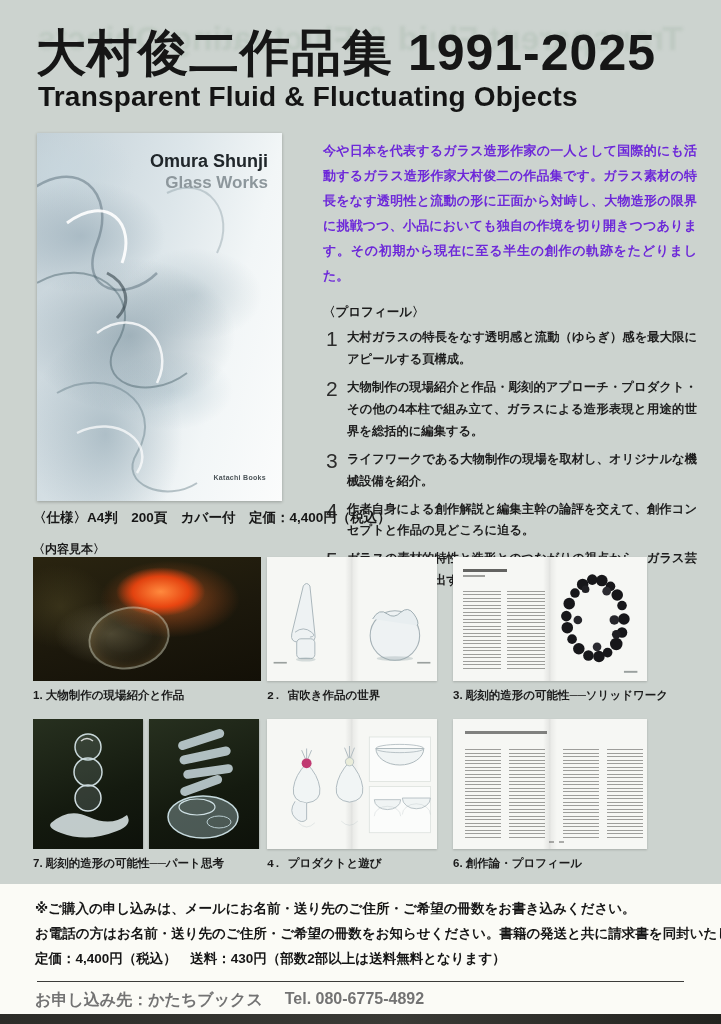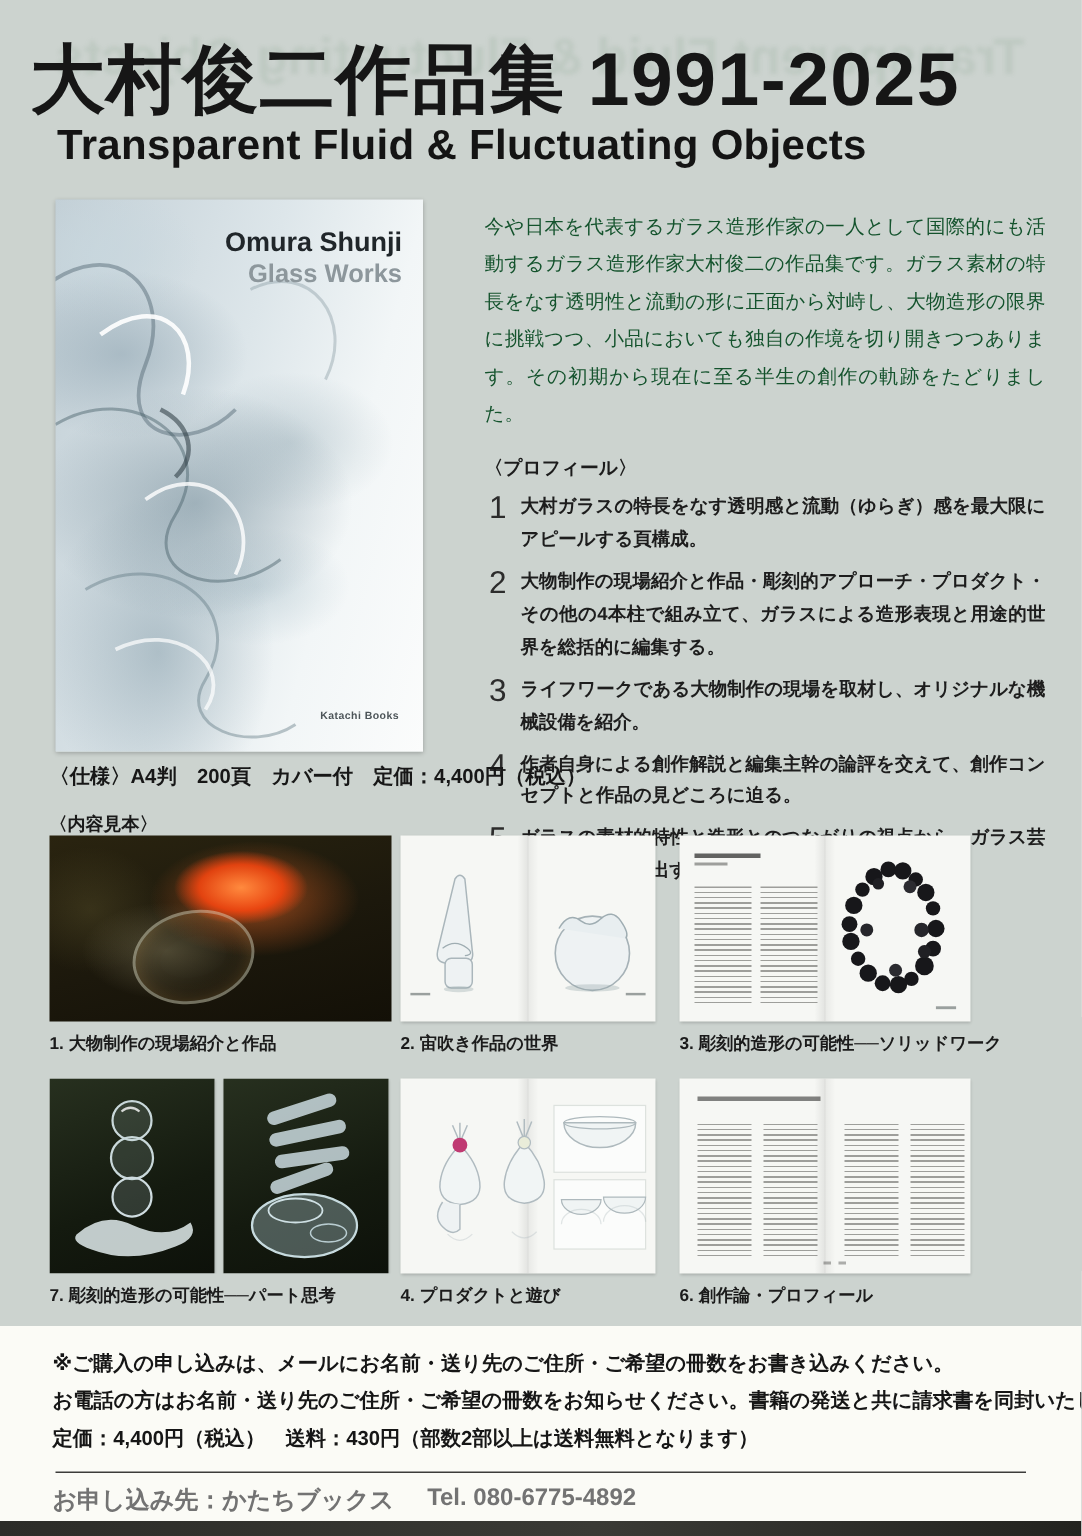--- a/index.html
+++ b/index.html
@@ -5,21 +5,21 @@
   * { margin:0; padding:0; box-sizing:border-box; }
   html,body { width:721px; height:1024px; }
   body { font-family:"Liberation Sans","DejaVu Sans",sans-serif; background:#e8e8e4; }
   .page { position:relative; width:721px; height:1024px; background:#ccd3cf; overflow:hidden; }
 
   
   .ghost { position:absolute; top:14px; left:30px; width:660px; text-align:center;
     font-weight:800; font-size:34px; line-height:1.45; color:rgba(100,140,110,.13);
     transform:scaleX(-1); filter:blur(1.5px); pointer-events:none; }
 
-  .title { position:absolute; top:20px; left:20px; width:660px;
+  .title { position:absolute; top:20px; left:36px; width:660px;
     font-size:50px; font-weight:900; letter-spacing:1px; color:#161616; white-space:nowrap; }
   .subtitle { position:absolute; top:81px; left:38px; width:640px;
     font-size:28px; font-weight:800; letter-spacing:.2px; color:#141414; white-space:nowrap; }
 
   
   .cover { position:absolute; top:133px; left:37px; width:245px; height:368px;
     background:
       radial-gradient(ellipse 120px 80px at 18% 28%, rgba(140,162,175,.55), transparent 70%),
       radial-gradient(ellipse 150px 110px at 38% 55%, rgba(100,126,140,.50), transparent 70%),
       radial-gradient(ellipse 110px 150px at 28% 82%, rgba(118,144,158,.45), transparent 70%),
@@ -28,37 +28,37 @@
       radial-gradient(ellipse 90px 60px at 12% 10%, rgba(200,215,222,.8), transparent 75%),
       linear-gradient(105deg,#c2cfd6 0%,#dde6ea 45%,#f2f6f7 72%,#fbfcfc 100%);
     box-shadow:0 1px 3px rgba(0,0,0,.25); }
   .cover svg { position:absolute; inset:0; width:100%; height:100%; }
   .cover-author { position:absolute; top:18px; right:14px; font-size:18px; font-weight:800; color:#20262a; }
   .cover-series { position:absolute; top:40px; right:14px; font-size:17px; font-weight:700; color:#8d979c; }
   .cover-pub { position:absolute; bottom:20px; right:16px; font-size:7px; font-weight:700; color:#4c5458; letter-spacing:.3px; }
 
   
   .right-col { position:absolute; top:138px; left:323px; width:374px; }
-  .intro { font-size:13px; line-height:1.93; font-weight:400; color:#14532d; text-align:justify; }
+  .intro { font-size:13px; line-height:1.93; font-weight:700; color:#6d28d9; text-align:justify; }
   .feat-heading { margin-top:16px; font-size:12.5px; font-weight:700; color:#1c1c1c; }
   .feat-list { margin-top:4px; }
   .feat-item { display:flex; margin-top:6px; }
   .feat-num { flex:0 0 24px; font-size:21px; font-weight:500; color:#2c2c2c; line-height:1.1; padding-left:3px; }
   .feat-text { flex:1; font-size:12.3px; line-height:1.78; font-weight:600; color:#1d1d1d; text-align:justify; }
 
   .spec { position:absolute; top:509px; left:33px; font-size:13.5px; font-weight:700; color:#171717; }
   .samples-heading { position:absolute; top:541px; left:33px; font-size:12px; font-weight:700; color:#1a1a1a; }
 
   
   .grid { position:absolute; top:557px; left:33px; width:662px; }
   .row { display:flex; }
   .row2 { margin-top:16px; }
   .cell { position:relative; }
   .cell.c1,.cell.c4 { width:228px; }
-  .cell.c2,.cell.c5 { width:170px; margin-left:6px; }
+  .cell.c2,.cell.c5 { width:170px; margin-left:6px;font-family:Liberation Mono, monospace; }
   .cell.c3,.cell.c6 { width:194px; margin-left:16px; }
   .imgbox { position:relative; width:100%; overflow:hidden; }
   .row1 .imgbox { height:124px; }
   .row2 .imgbox { height:130px; }
   .caption { margin-top:7px; font-size:11.5px; font-weight:700; color:#1b1b1b; white-space:nowrap; }
 
   
   .spread { background:#f6f7f4; box-shadow:0 1px 2px rgba(0,0,0,.18); }
   .spread::before { content:''; position:absolute; left:50%; top:0; bottom:0; width:14px;
     transform:translateX(-50%);

